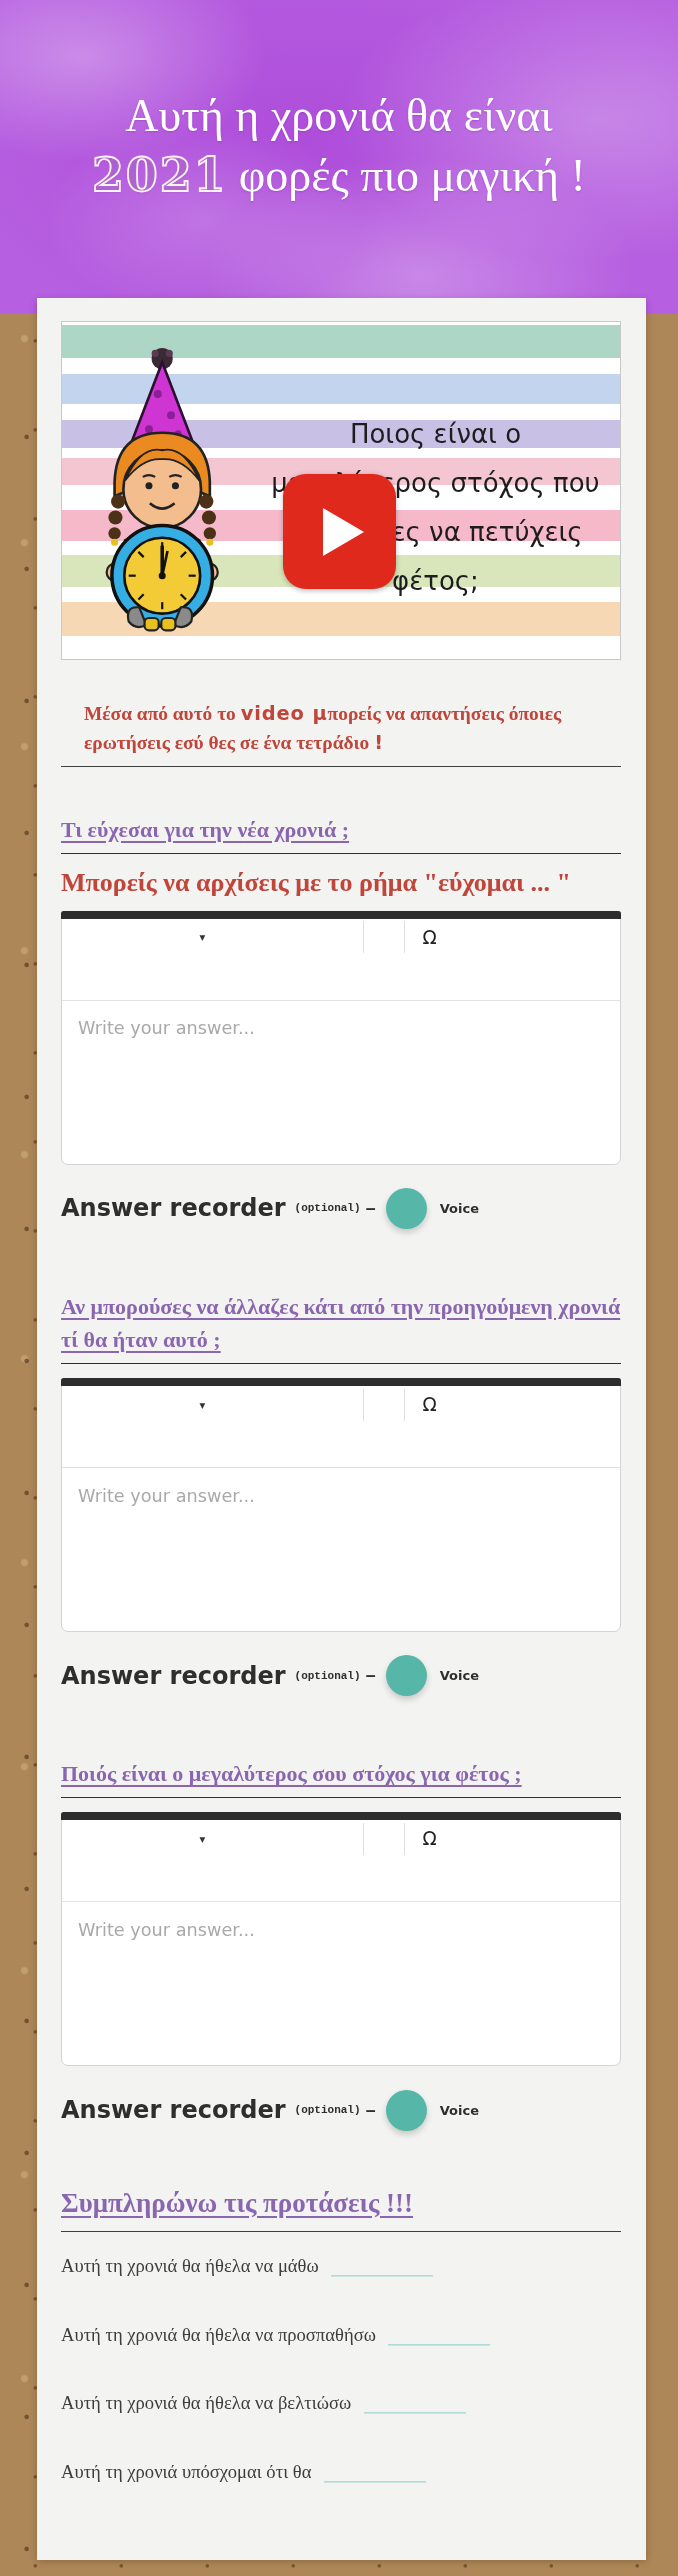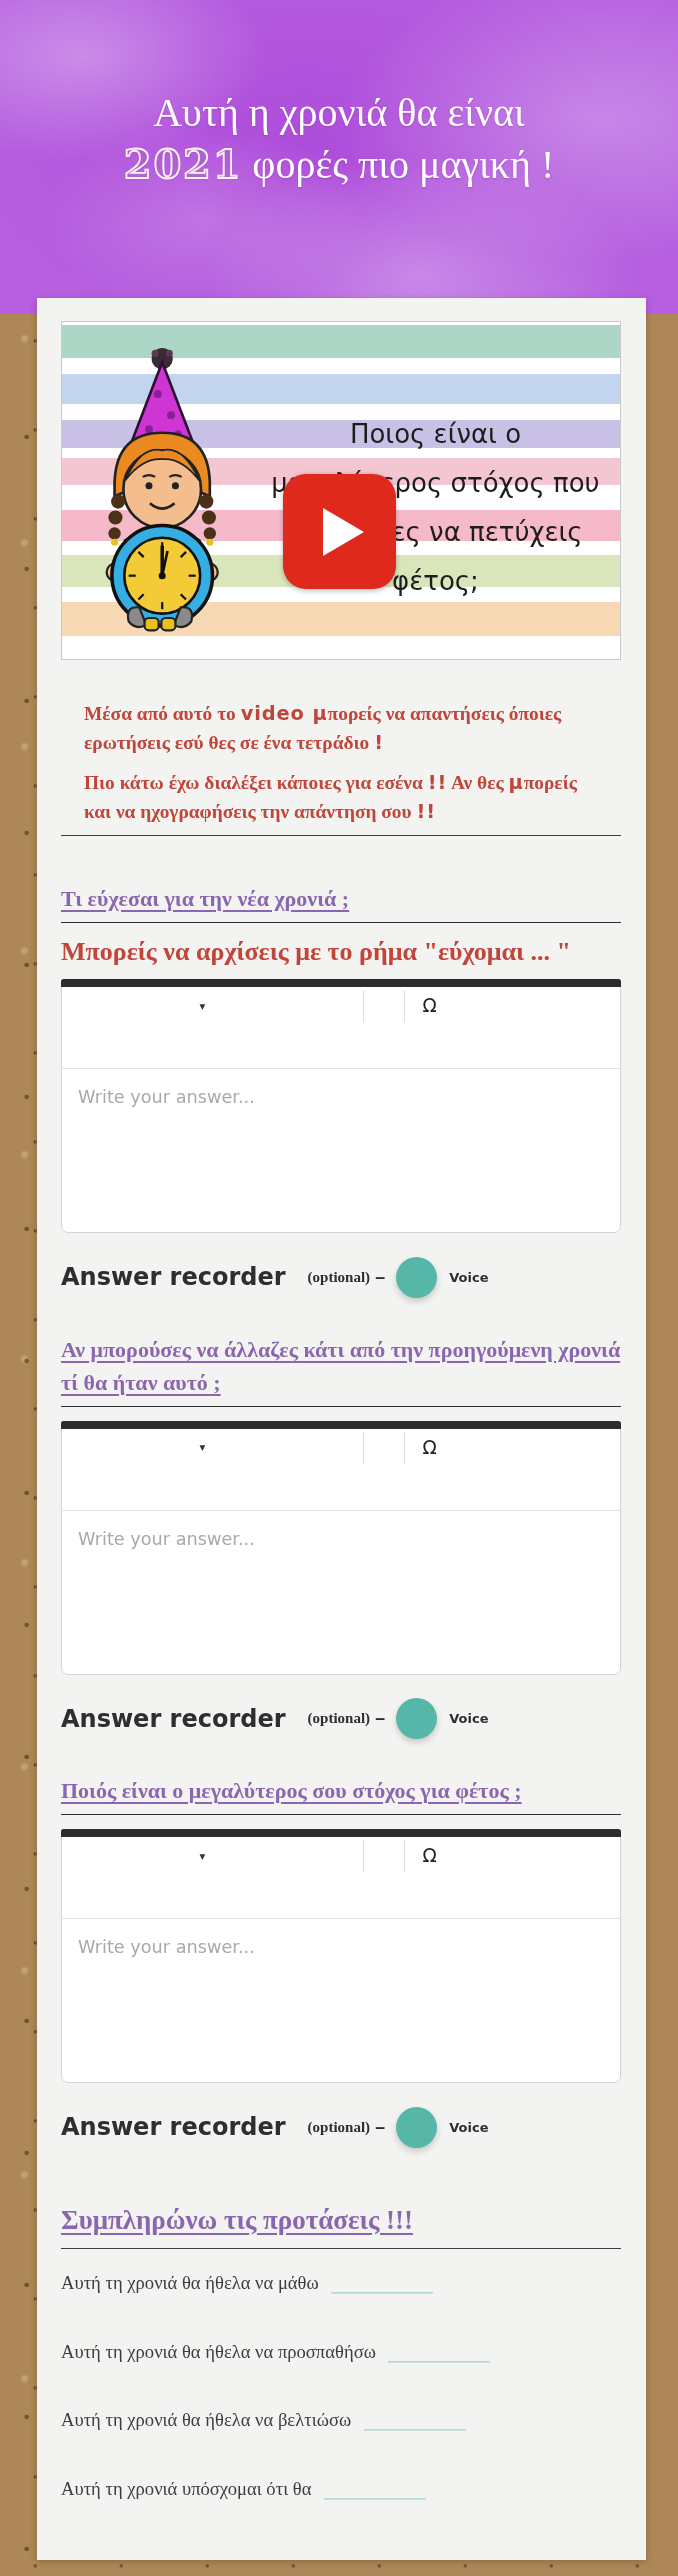--- a/index.html
+++ b/index.html
@@ -23,21 +23,21 @@
     background-image:
       radial-gradient(ellipse 265px 150px at 12% 18%, rgba(255,255,255,.30), transparent 70%),
       radial-gradient(ellipse 371px 203px at 88% 38%, rgba(255,255,255,.26), transparent 70%),
       radial-gradient(ellipse 300px 168px at 62% 88%, rgba(255,255,255,.28), transparent 72%),
       radial-gradient(ellipse 230px 133px at 30% 70%, rgba(255,255,255,.18), transparent 70%),
       radial-gradient(ellipse 459px 265px at 45% 45%, rgba(168,62,214,.55), transparent 78%);
   }
   .hero-title{
     padding-top:87px; text-align:center; color:#fff;
     font-family:"Liberation Serif", serif;
-    font-size:40px; line-height:1.28; font-weight:400;
+    font-size:46px; line-height:1.28; font-weight:400;
     text-shadow:0 0.9px 1.8px rgba(120,40,160,.35);
   }
   .outline-year{
     font-family:"DejaVu Serif", serif; font-weight:700; letter-spacing:1.8px;
     color:rgba(255,240,250,.14);
     -webkit-text-stroke:1.8px #fdf3ee;
   }
   
   .card{
     position:relative; width:609px; height:2262px;
@@ -84,21 +84,21 @@
     color:#c0453a; font-family:"Liberation Serif", serif;
     font-size:19.4px; line-height:1.5; font-weight:700;
     text-underline-offset:3.5px;
   }
   .intro p + p{ margin-top:10.6px; }
   .deco{ font-family:"DejaVu Sans", sans-serif; font-weight:800; letter-spacing:0.9px; }
   .rule{ border:none; border-top:1.8px solid #3e3e3e; margin-top:8.8px; }
   .rule-light{ border:none; border-top:1.8px solid #2f2f2f; margin-top:7px; }
   
   .q-heading{
-    margin-top:31px; color:#8a66b0;
+    margin-top:57px; color:#8a66b0;
     font-family:"Liberation Serif", serif; font-weight:700;
     font-size:22px; line-height:33px;
     text-decoration:underline; text-underline-offset:3.5px;
   }
   .q-heading.first{ margin-top:46px; }
   .subtitle{
     margin-top:16px; color:#c0453a;
     font-family:"Liberation Serif", serif; font-weight:700; font-size:26px; line-height:26.5px;
   }
   
@@ -123,21 +123,21 @@
   .editor-split{ border:none; border-top:0.9px solid #e2e2e2; }
   .answer-input{
     display:block; width:100%; height:163px; border:none; resize:none; outline:none;
     background:transparent; padding:17.7px 16px;
     font-family:"DejaVu Sans", sans-serif; font-size:17.7px; color:#333;
   }
   .answer-input::placeholder{ color:#a9a9a9; }
   
   .recorder{ margin-top:19.4px; height:49px; display:flex; align-items:center; }
   .rec-label{ font-weight:700; font-size:24px; color:#2e2e2e; font-family:"DejaVu Sans", sans-serif; }
-  .rec-opt{ font-weight:700; font-size:15px; color:#2e2e2e; margin-left:22px; font-family:Liberation Serif, serif; }
+  .rec-opt{ font-weight:700; font-size:11px; color:#2e2e2e; margin-left:9px; font-family:Liberation Mono, monospace; }
   .rec-dash{ font-weight:700; font-size:17.7px; color:#2e2e2e; margin-left:5.3px; }
   .rec-circle{
     width:41px; height:41px; border-radius:50%; background:#56b7a8;
     border:none; margin-left:10.6px; cursor:pointer;
     box-shadow:0 3.5px 6.2px rgba(0,0,0,.18);
   }
   .rec-voice{ font-weight:700; font-size:13px; color:#2e2e2e; margin-left:12.4px; font-family:"DejaVu Sans", sans-serif; }
   
   .fill-heading{
     margin-top:49px; color:#8a66b0;
@@ -234,21 +234,20 @@
       <div>θα ήθελες να πετύχεις</div>
       <div>φέτος;</div>
     </div>
     <div class="play-btn">
       <span class="play-tri"></span>
     </div>
   </div>
 
   <div class="intro">
     <p><span>Μέσα από αυτό το </span><span class="deco">video </span><span class="deco">μ</span><span>πορείς να απαντήσεις όποιες ερωτήσεις εσύ θες σε ένα τετράδιο </span><span class="deco">!</span></p>
-    <p><span>Πιο κάτω έχω διαλέξει κάποιες για εσένα </span><span class="deco">!!</span><span> Αν θες </span><span class="deco">μ</span><span>πορείς και να ηχογραφήσεις την απάντηση σου </span><span class="deco">!!</span></p>
   </div>
   <hr class="rule">
 
   <div class="q-heading first">Τι εύχεσαι για την νέα χρονιά ;</div>
   <hr class="rule-light">
   <div class="subtitle">Μπορείς να αρχίσεις με το ρήμα "εύχομαι ... "</div>
 
   <div class="editor">
     <div class="editor-bar"></div>
     <div class="toolbar">

